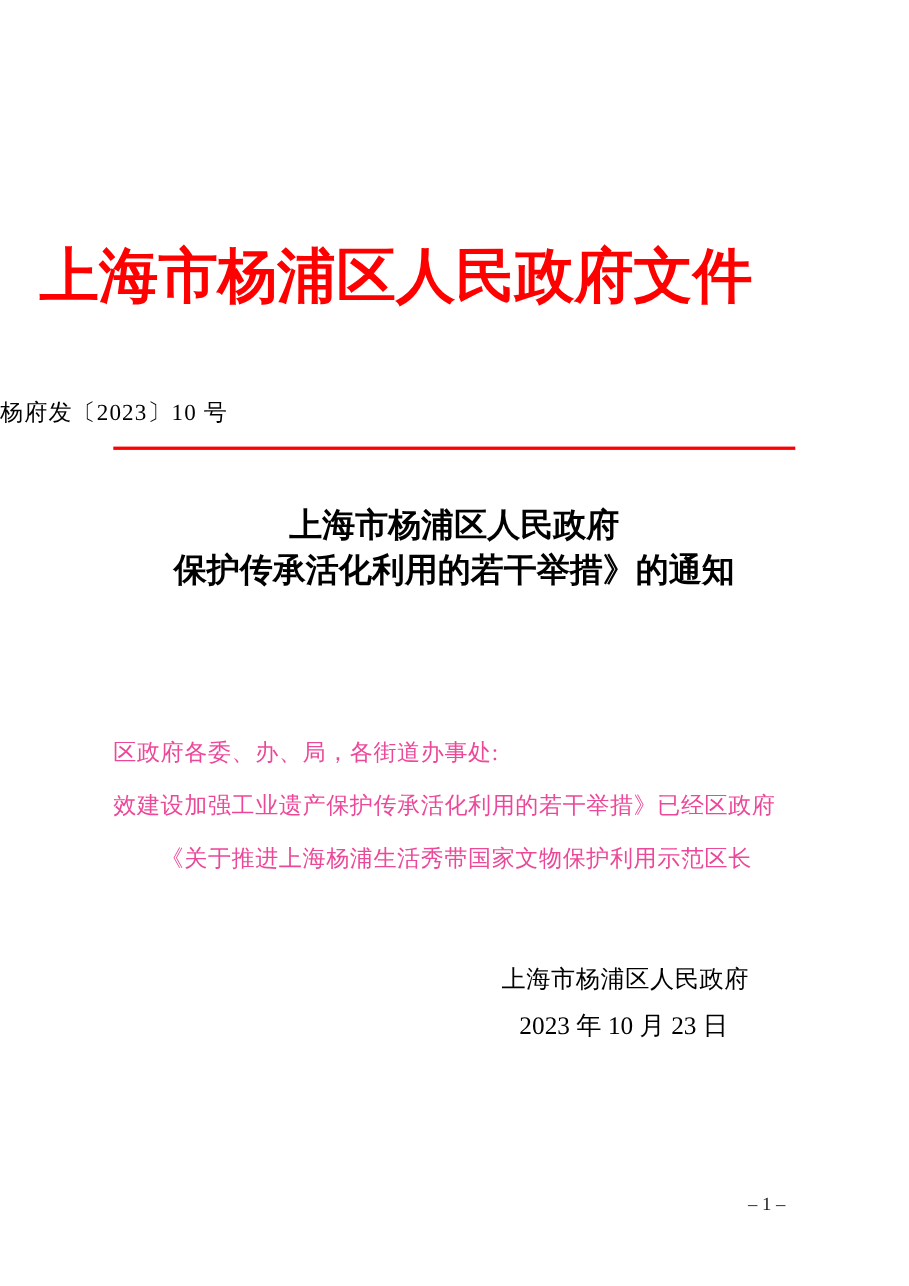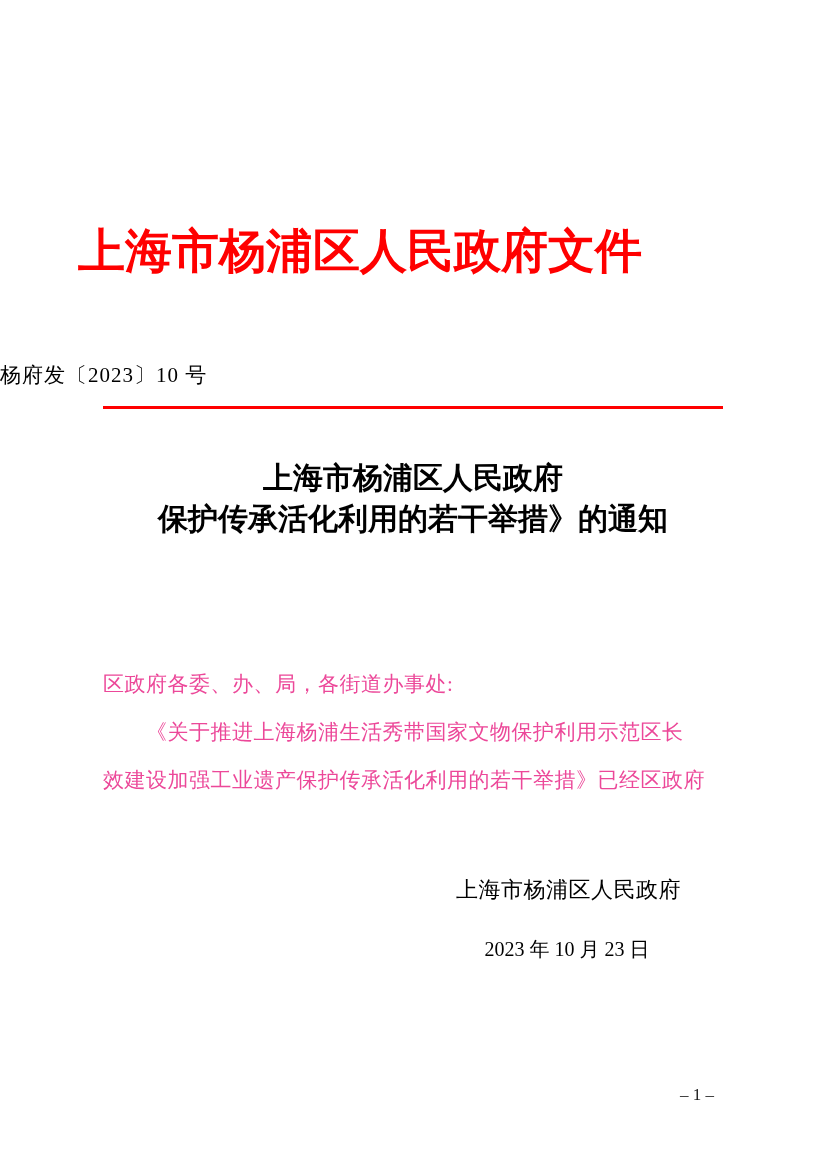--- a/index.html
+++ b/index.html
@@ -16,21 +16,21 @@
     overflow: hidden;
     font-family: "Liberation Serif", "DejaVu Serif", serif;
     color: #000000;
   }
   .org-title {
     position: absolute;
     top: 223px;
     left: 0;
     width: 720px;
     text-align: center;
-    font-size: 47px;
+    font-size: 54px;
     line-height: 56px;
     font-weight: bold;
     color: #ff0000;
     letter-spacing: 0px;
     white-space: nowrap;
   }
   .doc-number {
     position: absolute;
     top: 360px;
     left: 0;
@@ -83,23 +83,23 @@
     text-align: center;
     font-size: 22px;
     color: #000000;
   }
   .signature .issuer {
     line-height: 32px;
     letter-spacing: 0.5px;
     white-space: nowrap;
   }
   .signature .date {
-    margin-top: 27px;
+    margin-top: 11px;
     line-height: 32px;
-    font-size: 20px;
+    font-size: 23px;
     white-space: nowrap;
   }
   .page-number {
     position: absolute;
     top: 1085px;
     right: 112px;
     font-size: 17px;
     line-height: 20px;
     color: #1a1a1a;
     white-space: nowrap;
@@ -116,22 +116,22 @@
 
   <div class="red-line"></div>
 
   <div class="doc-title">
     <div class="doc-title-line">上海市杨浦区人民政府</div>
     <div class="doc-title-line">保护传承活化利用的若干举措》的通知</div>
   </div>
 
   <div class="body-text">
     <div class="body-line">区政府各委、办、局，各街道办事处:</div>
+    <div class="body-line">效建设加强工业遗产保护传承活化利用的若干举措》已经区政府</div>
     <div class="body-line indent">《关于推进上海杨浦生活秀带国家文物保护利用示范区长</div>
-    <div class="body-line">效建设加强工业遗产保护传承活化利用的若干举措》已经区政府</div>
   </div>
 
   <div class="signature">
     <div class="issuer">上海市杨浦区人民政府</div>
     <div class="date">2023 年 10 月 23 日</div>
   </div>
 
   <div class="page-number">– 1 –</div>
 
 </div>

